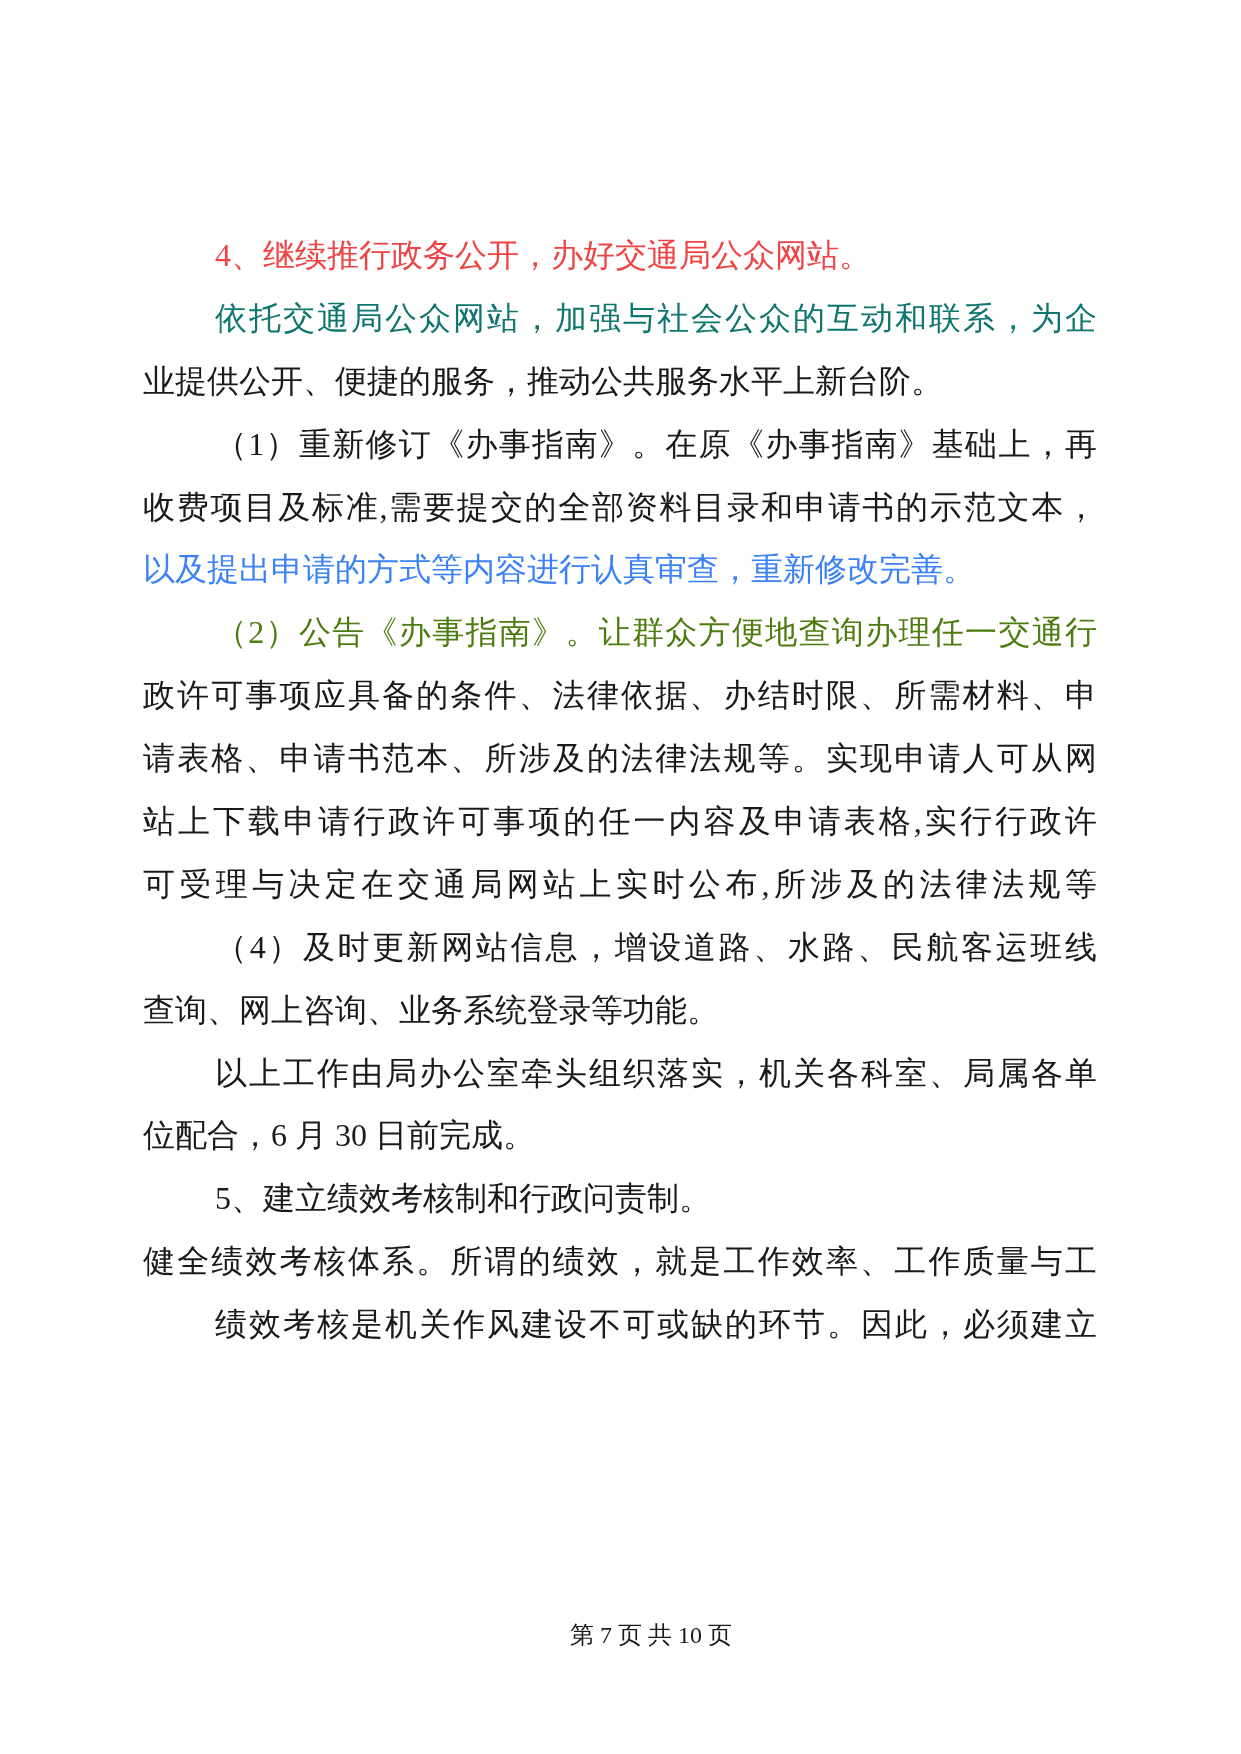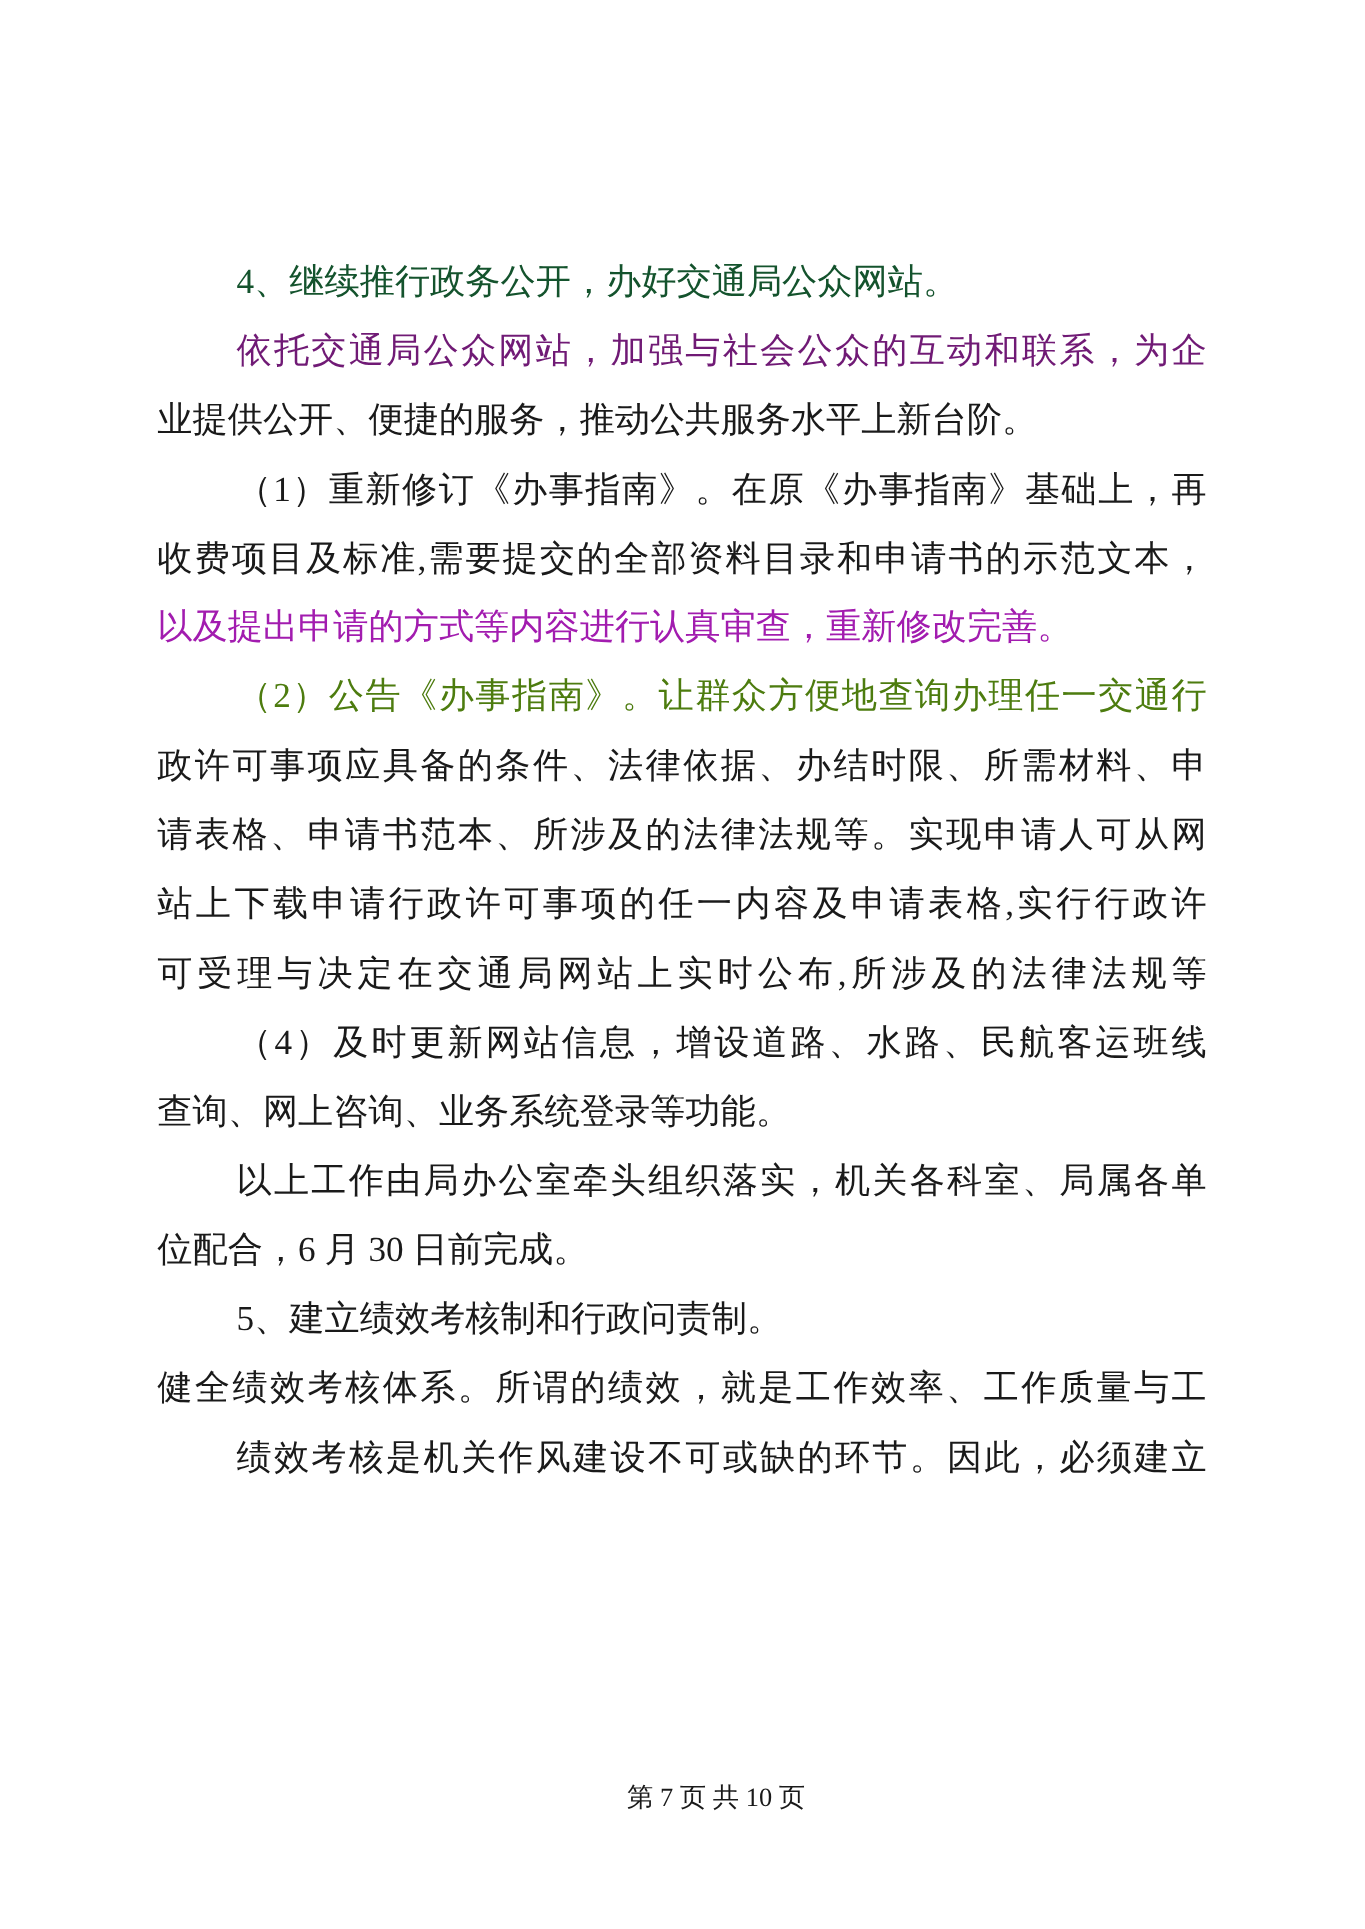--- a/index.html
+++ b/index.html
@@ -49,26 +49,26 @@
     line-height: 38px;
     color: #1a1a1a;
     white-space: nowrap;
   }
 </style>
 </head>
 <body>
 
 <div class="page">
   <div class="text-block">
-      <div class="doc-line indent" style="color: #14532d;">4、继续推行政务公开，办好交通局公众网站。</div>
-      <div class="doc-line indent justify" style="color: #701a75;">依托交通局公众网站，加强与社会公众的互动和联系，为企</div>
+      <div class="doc-line indent" style="color: #ef4444;">4、继续推行政务公开，办好交通局公众网站。</div>
+      <div class="doc-line indent justify" style="color: #0f766e;">依托交通局公众网站，加强与社会公众的互动和联系，为企</div>
       <div class="doc-line" style="color: rgb(26, 26, 26);">业提供公开、便捷的服务，推动公共服务水平上新台阶。</div>
       <div class="doc-line indent justify" style="color: rgb(26, 26, 26);">（1）重新修订《办事指南》。在原《办事指南》基础上，再</div>
       <div class="doc-line justify" style="color: rgb(26, 26, 26);">收费项目及标准,需要提交的全部资料目录和申请书的示范文本，</div>
-      <div class="doc-line" style="color: #a21caf;">以及提出申请的方式等内容进行认真审查，重新修改完善。</div>
+      <div class="doc-line" style="color: #3b82f6;">以及提出申请的方式等内容进行认真审查，重新修改完善。</div>
       <div class="doc-line indent justify" style="color: #4d7c0f;">（2）公告《办事指南》。让群众方便地查询办理任一交通行</div>
       <div class="doc-line justify" style="color: rgb(26, 26, 26);">政许可事项应具备的条件、法律依据、办结时限、所需材料、申</div>
       <div class="doc-line justify" style="color: rgb(26, 26, 26);">请表格、申请书范本、所涉及的法律法规等。实现申请人可从网</div>
       <div class="doc-line justify" style="color: rgb(26, 26, 26);">站上下载申请行政许可事项的任一内容及申请表格,实行行政许</div>
       <div class="doc-line justify" style="color: rgb(26, 26, 26);">可受理与决定在交通局网站上实时公布,所涉及的法律法规等</div>
       <div class="doc-line indent justify" style="color: rgb(26, 26, 26);">（4）及时更新网站信息，增设道路、水路、民航客运班线</div>
       <div class="doc-line" style="color: rgb(26, 26, 26);">查询、网上咨询、业务系统登录等功能。</div>
       <div class="doc-line indent justify" style="color: rgb(26, 26, 26);">以上工作由局办公室牵头组织落实，机关各科室、局属各单</div>
       <div class="doc-line" style="color: rgb(26, 26, 26);">位配合，6 月 30 日前完成。</div>
       <div class="doc-line indent" style="color: rgb(26, 26, 26);">5、建立绩效考核制和行政问责制。</div>

